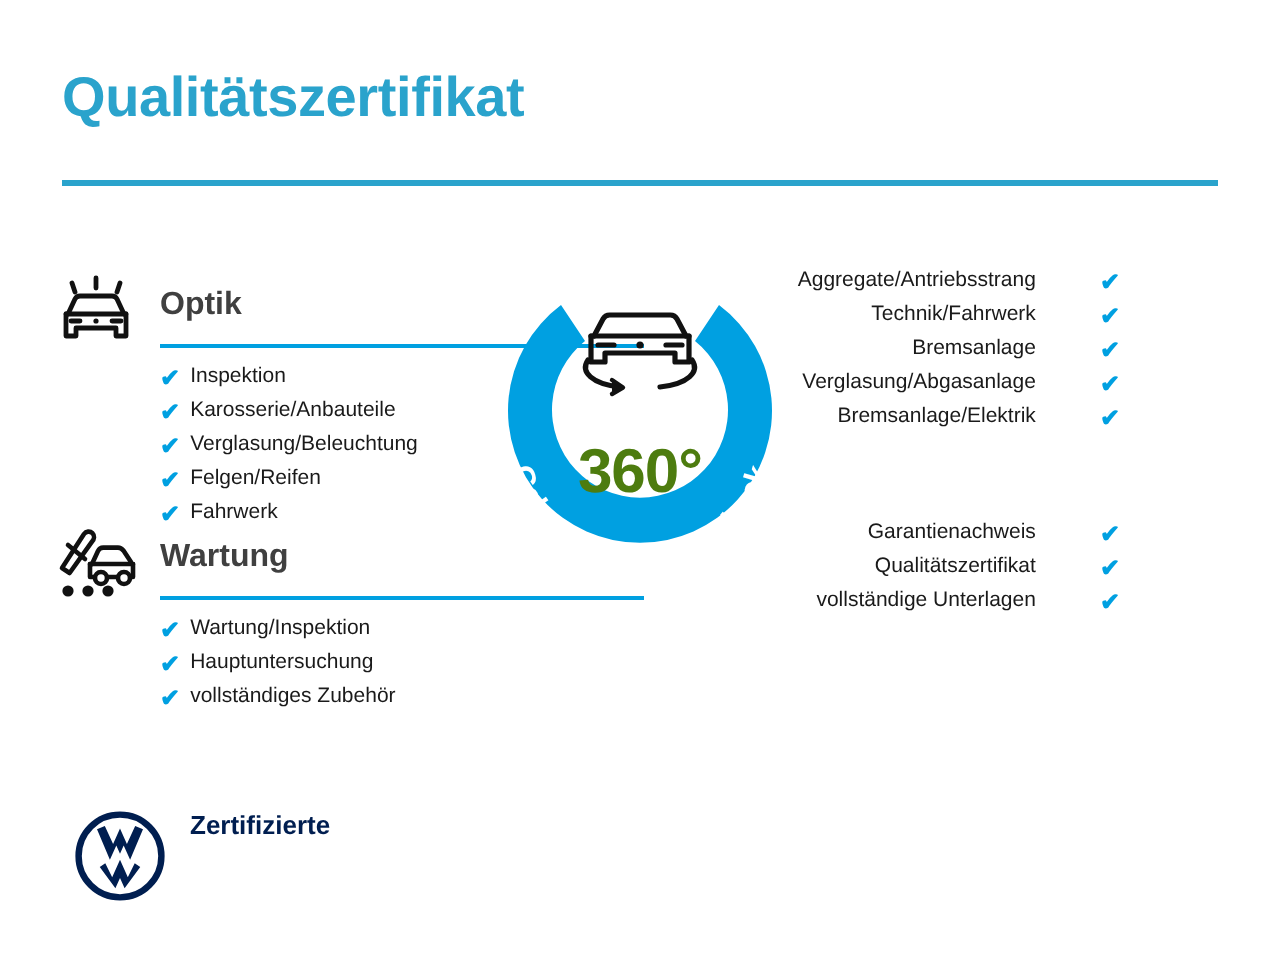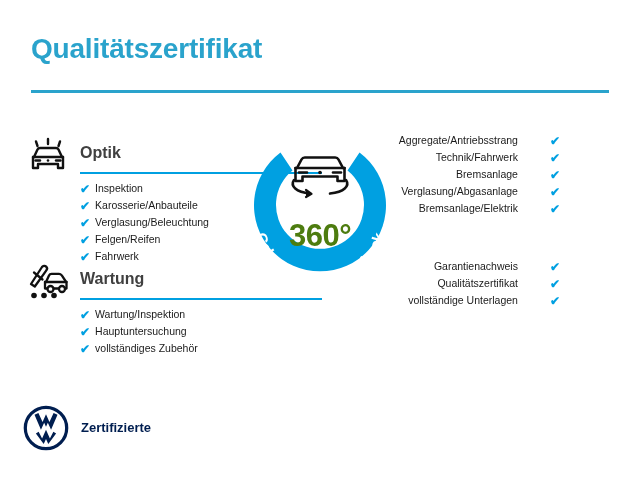--- a/index.html
+++ b/index.html
@@ -128,24 +128,23 @@
     text-align: center;
     font-size: 31px;
     font-weight: bold;
     color: #4d7c0f;
     letter-spacing: -0.5px;
   }
 
   
   .vw-block {
     position: absolute;
-    left: 23px;
+    left: 37px;
     top: 405px;
     display: flex;
-    align-items: center;
   }
   .vw-mark { width: 46px; height: 46px; }
   .vw-text {
     margin-left: 12px;
     font-size: 13px;
     font-weight: bold;
     color: #001e50;
     line-height: 1.25;
   }
 </style>

